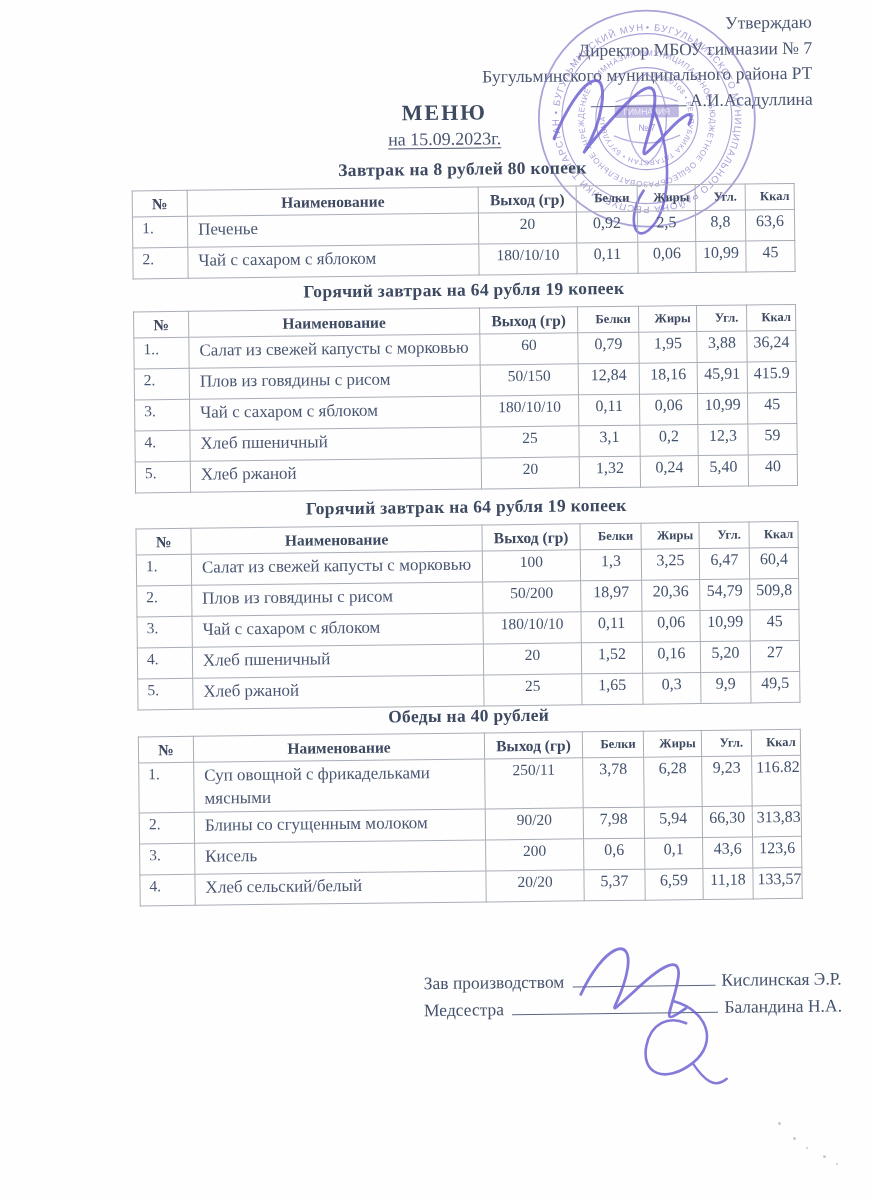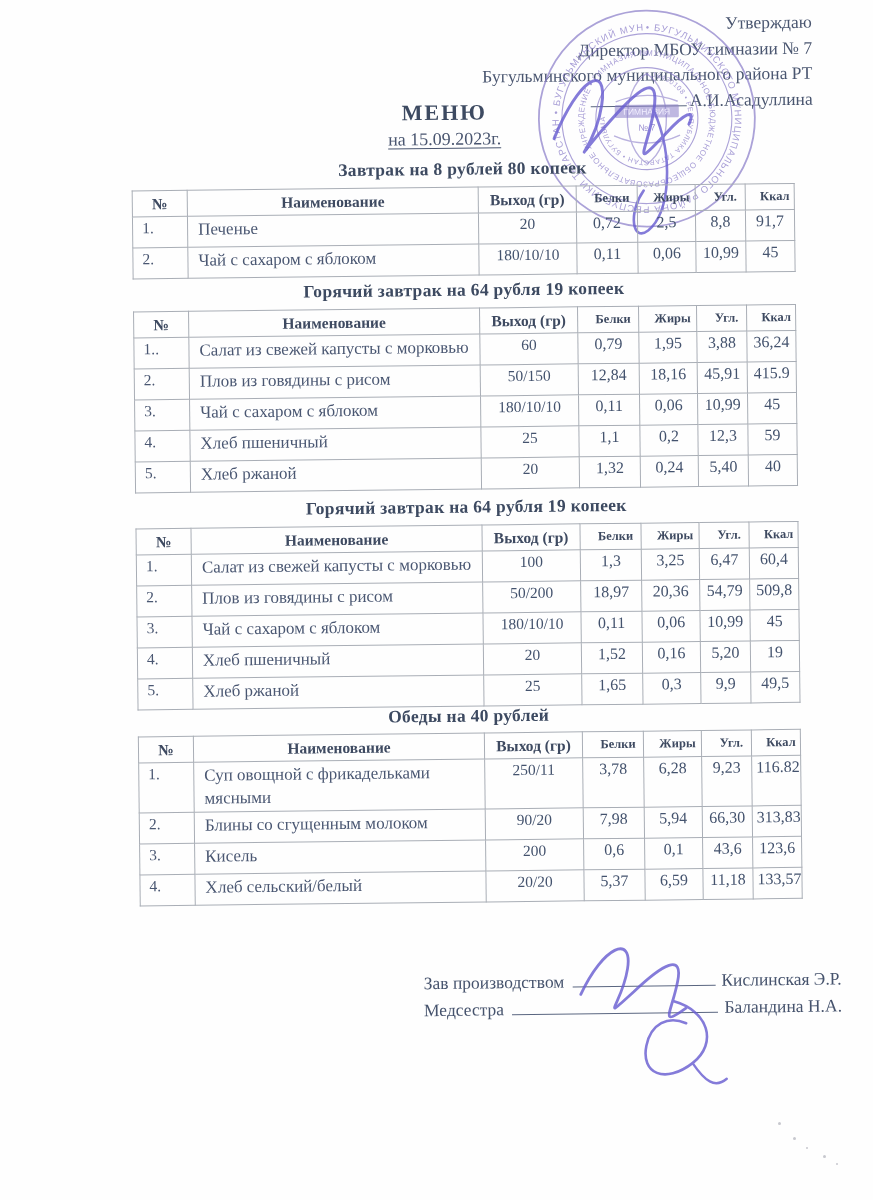--- a/index.html
+++ b/index.html
@@ -122,24 +122,24 @@
             <th>Жиры</th>
             <th>Угл.</th>
             <th>Ккал</th>
           </tr>
         </thead>
       <tbody>
           <tr>
             <td class="c0">1.</td>
             <td class="c1">Печенье</td>
             <td class="c2">20</td>
-            <td class="c3">0,72</td>
+            <td class="c3">0,92</td>
             <td class="c4">2,5</td>
             <td class="c5">8,8</td>
-            <td class="c6">91,7</td>
+            <td class="c6">63,6</td>
           </tr>
           <tr>
             <td class="c0">2.</td>
             <td class="c1">Чай с сахаром с яблоком</td>
             <td class="c2">180/10/10</td>
             <td class="c3">0,11</td>
             <td class="c4">0,06</td>
             <td class="c5">10,99</td>
             <td class="c6">45</td>
           </tr>
@@ -193,21 +193,21 @@
             <td class="c2">180/10/10</td>
             <td class="c3">0,11</td>
             <td class="c4">0,06</td>
             <td class="c5">10,99</td>
             <td class="c6">45</td>
           </tr>
           <tr>
             <td class="c0">4.</td>
             <td class="c1">Хлеб пшеничный</td>
             <td class="c2">25</td>
-            <td class="c3">1,1</td>
+            <td class="c3">3,1</td>
             <td class="c4">0,2</td>
             <td class="c5">12,3</td>
             <td class="c6">59</td>
           </tr>
           <tr>
             <td class="c0">5.</td>
             <td class="c1">Хлеб ржаной</td>
             <td class="c2">20</td>
             <td class="c3">1,32</td>
             <td class="c4">0,24</td>
@@ -267,21 +267,21 @@
             <td class="c5">10,99</td>
             <td class="c6">45</td>
           </tr>
           <tr>
             <td class="c0">4.</td>
             <td class="c1">Хлеб пшеничный</td>
             <td class="c2">20</td>
             <td class="c3">1,52</td>
             <td class="c4">0,16</td>
             <td class="c5">5,20</td>
-            <td class="c6">19</td>
+            <td class="c6">27</td>
           </tr>
           <tr>
             <td class="c0">5.</td>
             <td class="c1">Хлеб ржаной</td>
             <td class="c2">25</td>
             <td class="c3">1,65</td>
             <td class="c4">0,3</td>
             <td class="c5">9,9</td>
             <td class="c6">49,5</td>
           </tr>

